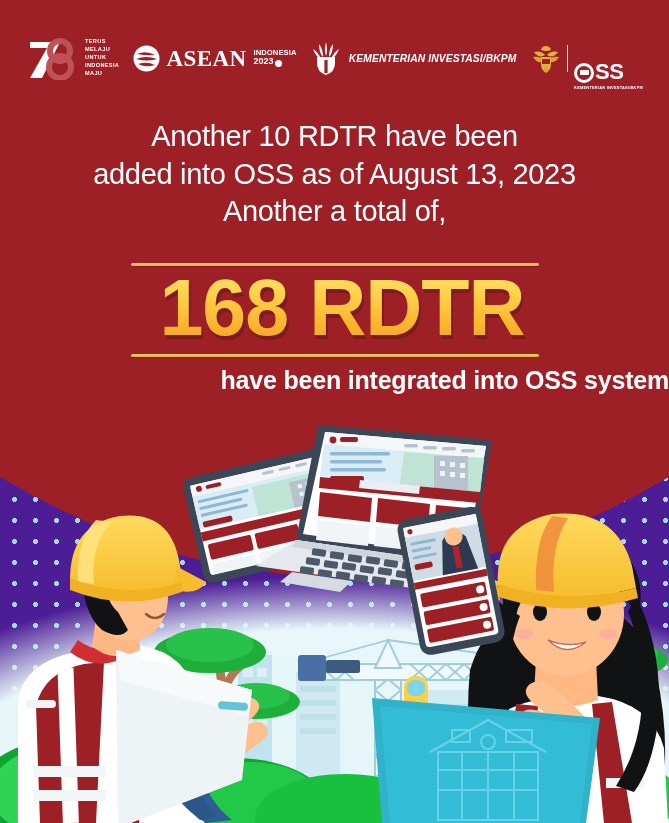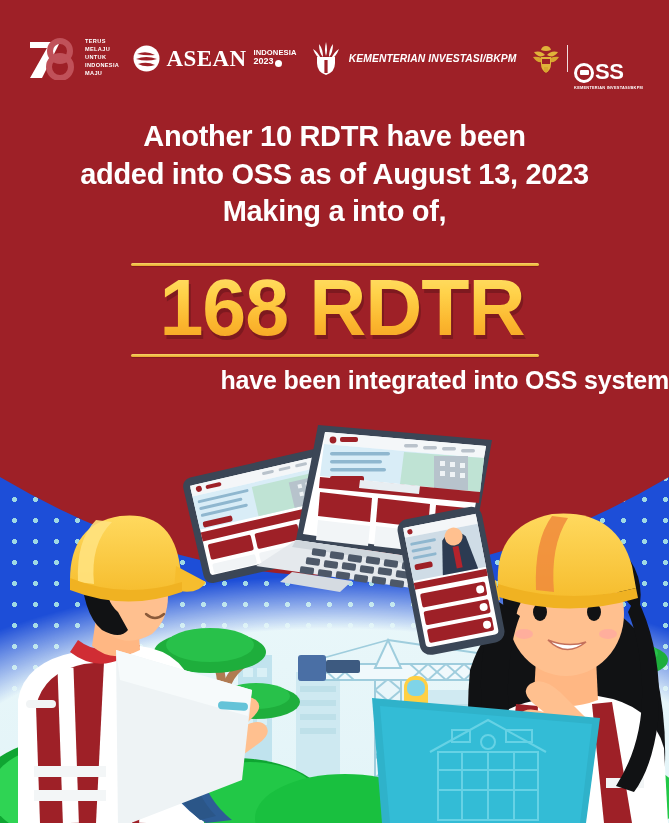--- a/index.html
+++ b/index.html
@@ -3,21 +3,21 @@
 <meta charset="utf-8">
 <style>
   * { margin:0; padding:0; box-sizing:border-box; }
   html, body {
     width:669px; height:823px; overflow:hidden;
     font-family:"Liberation Sans", sans-serif;
     background:#eaf8fa;
   }
   #poster {
     position:relative; width:669px; height:823px; overflow:hidden;
-    background:#1d4ed8;
+    background:#4c1d95;
   }
 
   
   .dots {
     position:absolute; inset:0;
     background-image: radial-gradient(#9fd9e4 2.4px, transparent 2.5px);
     background-size: 21px 21px;
     background-position: 4px 6px;
   }
 
@@ -76,21 +76,21 @@
     display:inline-flex; align-items:center; justify-content:center;
     width:20px;height:20px;border-radius:50%;border:3.4px solid #fff; margin-right:1px;
     position:relative;
   }
   .oss .word .o::after{ content:""; width:9px;height:5px;border-radius:1px;background:#fff;}
   .oss .tiny { font-size:3.9px; font-weight:700; letter-spacing:.25px; margin-top:2px; color:#fff; }
 
   
   .headline {
     position:absolute; left:0; right:0; top:118px; text-align:center;
-    color:#fff; font-weight:700; font-size:29px; line-height:1.30;
+    color:#fff; font-weight:400; font-size:29px; line-height:1.30;
     letter-spacing:-.3px; padding:0 30px;
     text-shadow:0 1px 0 rgba(0,0,0,.07);
   }
   .headline .ln { display:block; }
 
   
   .rule {
     position:absolute; left:131px; width:408px; height:3px;
     background:linear-gradient(180deg,#f7d56a,#e8a92c);
     border-radius:2px; box-shadow:0 1px 1px rgba(0,0,0,.18);
@@ -560,21 +560,21 @@
             <span>SS</span>
         </span>
         <span class="tiny">KEMENTERIAN INVESTASI/BKPM</span>
       </span>
     </div>
   </div>
 
   <div class="headline">
     <span class="ln">Another 10 RDTR have been</span>
     <span class="ln">added into OSS as of August 13, 2023</span>
-    <span class="ln">Making a into of,</span>
+    <span class="ln">Another a total of,</span>
   </div>
 
   <div class="rule top"></div>
   <div class="bignum">168 RDTR</div>
   <div class="rule bot"></div>
   <div class="subline">have been integrated into OSS system</div>
 
 </div>
 
 </body></html>

